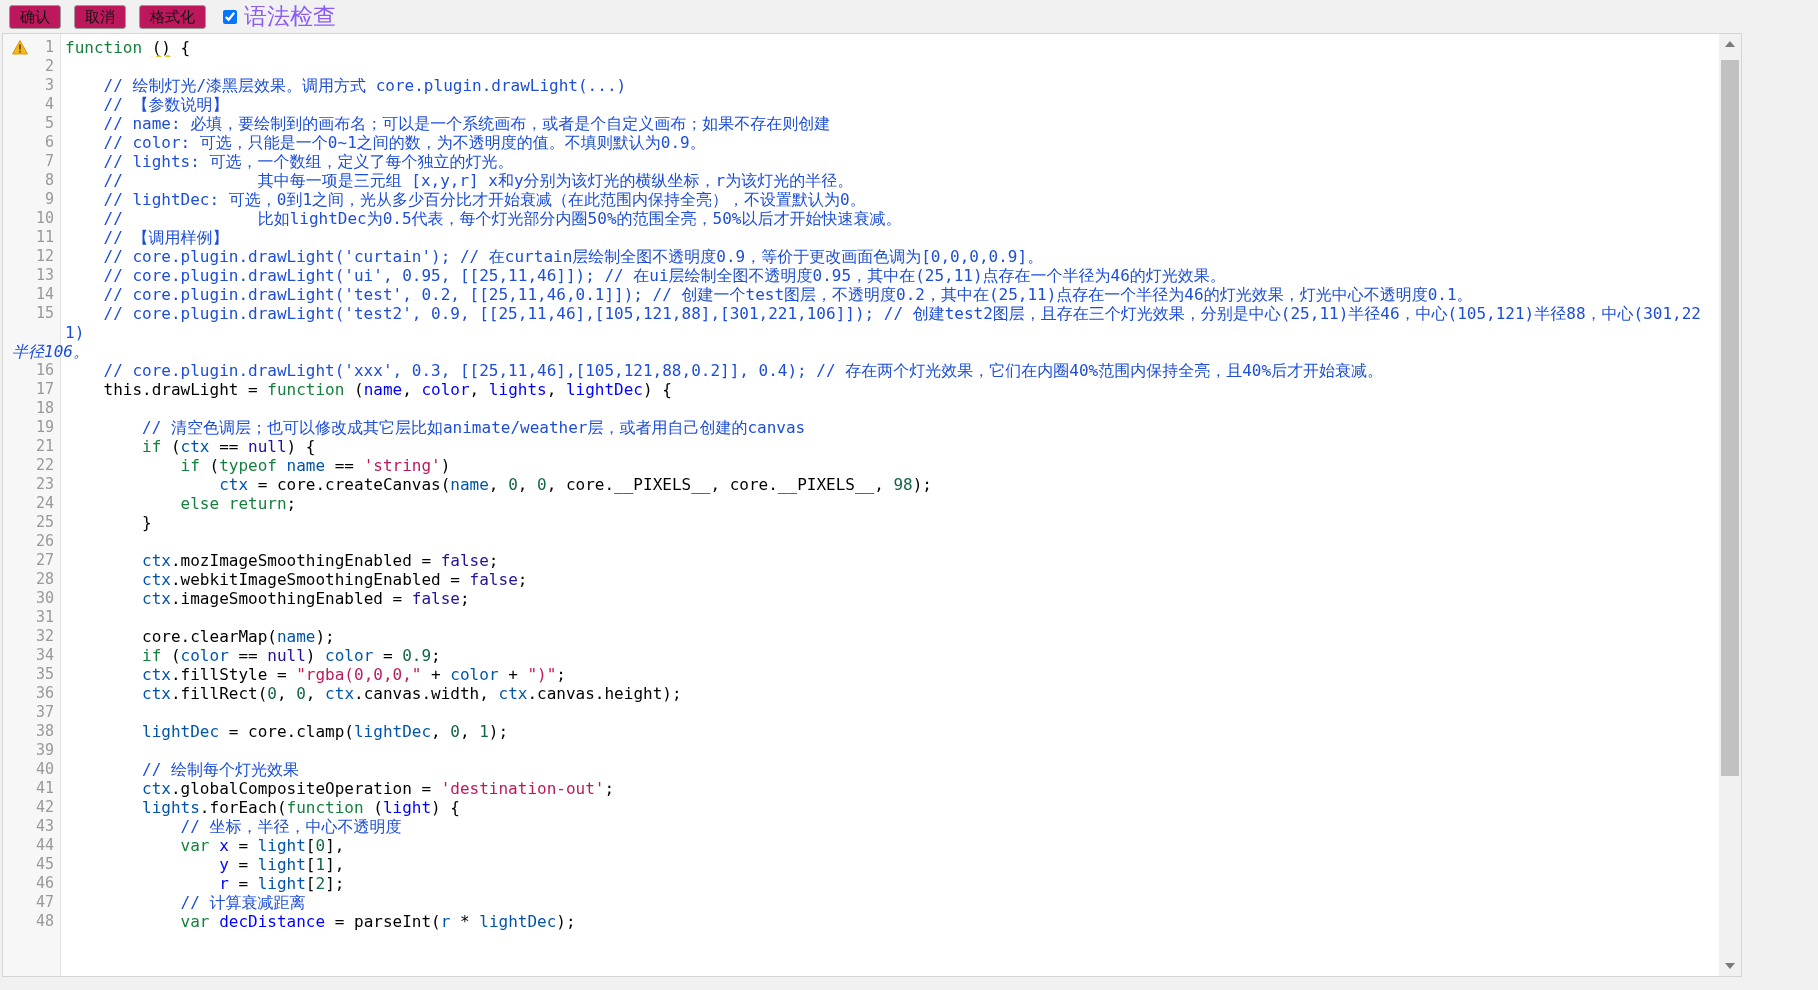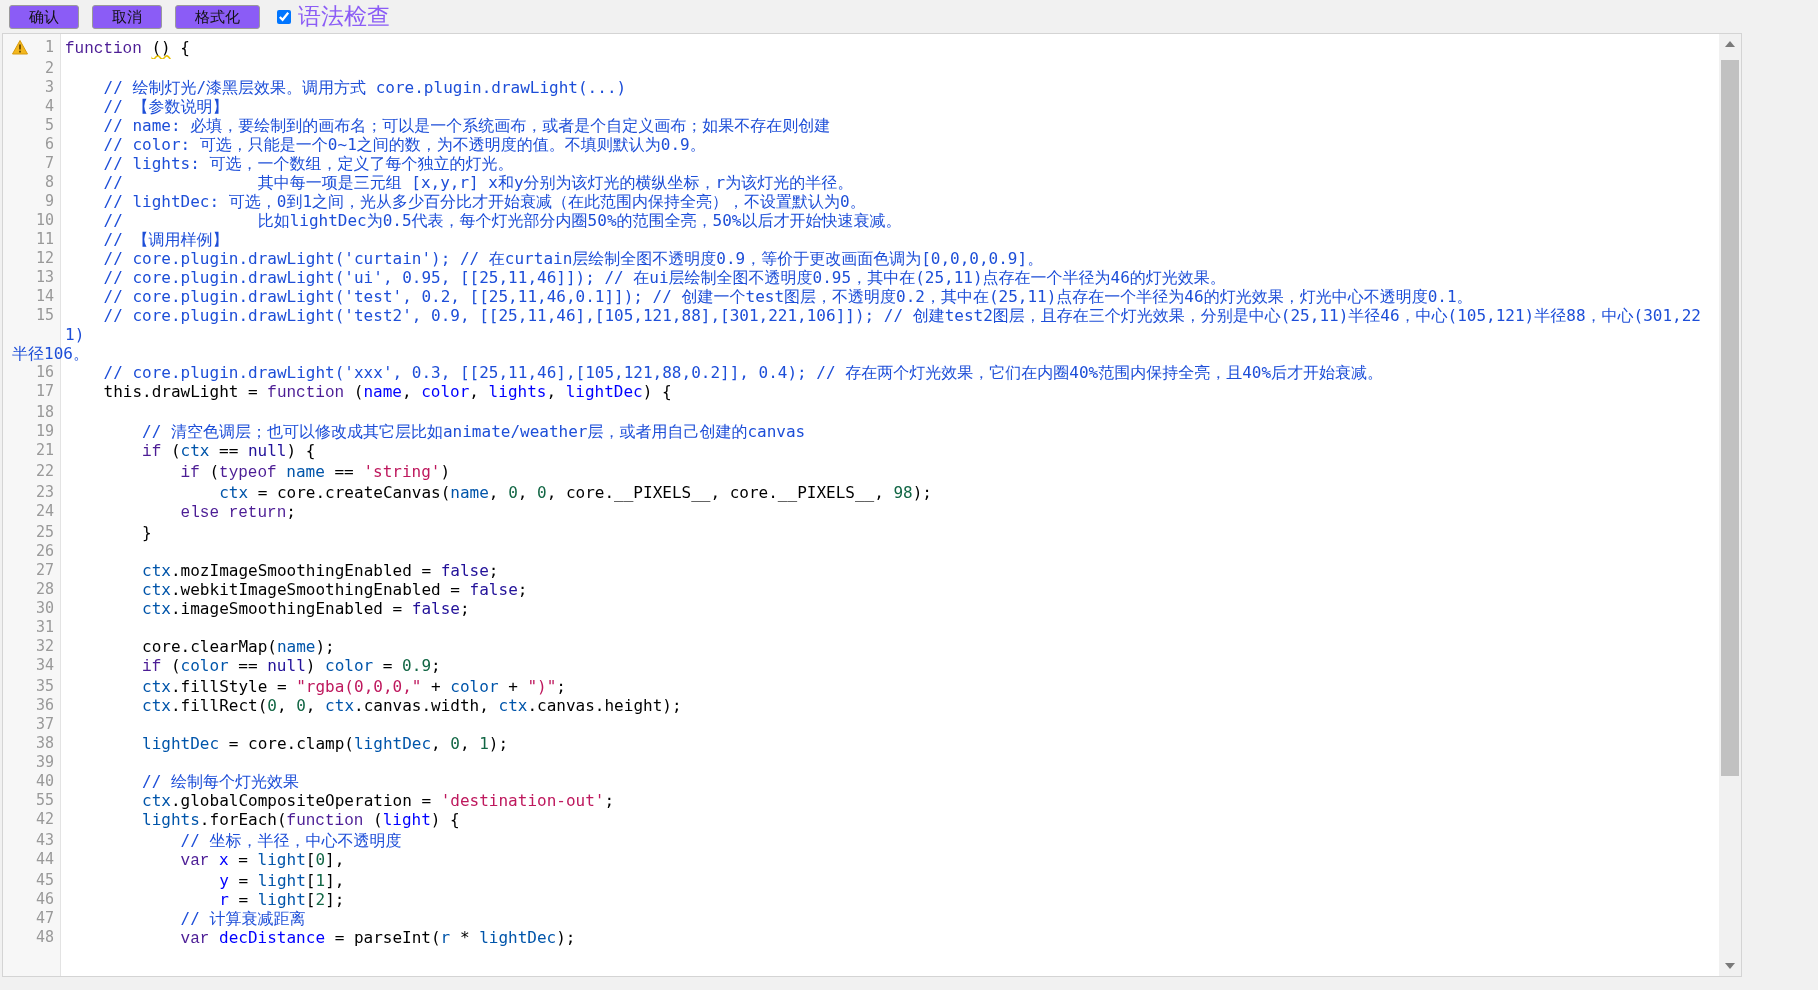--- a/index.html
+++ b/index.html
@@ -13,24 +13,24 @@
   .toolbar {
     height: 33px;
     display: flex;
     align-items: center;
     padding-left: 9px;
   }
   .tb-btn {
     font-family: "Liberation Sans", "DejaVu Sans", sans-serif;
     font-size: 15px;
     color: #111;
-    background: #8b5cf6;
+    background: #be185d;
     border: 1px solid #9a9a9a;
     border-radius: 3px;
-    padding: 2px 19px;
+    padding: 2px 10px;
     margin-right: 13px;
     height: 24px;
     line-height: 18px;
     cursor: pointer;
   }
   .syntax-wrap { display: flex; align-items: center; margin-left: 4px; }
   .syntax-wrap input[type="checkbox"] { width: 14px; height: 14px; margin-right: 7px; }
   .syntax-label { font-size: 23px; color: #8b5cf6; }
   
   .editor {
@@ -72,25 +72,25 @@
     flex: 1 1 auto;
     margin: 0;
     padding-left: 4px;
     white-space: pre-wrap;
     word-break: break-all;
     font-family: inherit;
     color: #000;
     overflow: hidden;
   }
   
-  .line.cont { position: relative; z-index: 2; }
+  .line.cont { position: relative; z-index: 2; font-style: italic; }
   .line.cont .code-cell { padding-left: 9px; }
   
   .tk-p { color: #000000; }
-  .tk-k { color: #4c1d95; font-family: Liberation Mono, monospace; }
+  .tk-k { color: #15803d; }
   .tk-c { color: #1d4ed8; }
   .tk-s { color: #be185d; }
   .tk-n { color: #116644; }
   .tk-d { color: #0000ff; }
   .tk-v { color: #0055aa; }
   .tk-a { color: #221199; }
   .tk-u { color: #000000; text-decoration: underline wavy #e7c000; text-decoration-skip-ink: none; }
   
   .vscroll {
     position: absolute;
@@ -293,21 +293,21 @@
       </div>
       <div class="line">
         <div class="gutter-cell"><span>39</span></div>
         <pre class="code-cell"></pre>
       </div>
       <div class="line">
         <div class="gutter-cell"><span>40</span></div>
         <pre class="code-cell"><span class="tk-p">        </span><span class="tk-c">// 绘制每个灯光效果</span></pre>
       </div>
       <div class="line">
-        <div class="gutter-cell"><span>55</span></div>
+        <div class="gutter-cell"><span>41</span></div>
         <pre class="code-cell"><span class="tk-p">        </span><span class="tk-v">ctx</span><span class="tk-p">.globalCompositeOperation = </span><span class="tk-s">'destination-out'</span><span class="tk-p">;</span></pre>
       </div>
       <div class="line">
         <div class="gutter-cell"><span>42</span></div>
         <pre class="code-cell"><span class="tk-p">        </span><span class="tk-v">lights</span><span class="tk-p">.forEach(</span><span class="tk-k">function</span><span class="tk-p"> (</span><span class="tk-d">light</span><span class="tk-p">) {</span></pre>
       </div>
       <div class="line">
         <div class="gutter-cell"><span>43</span></div>
         <pre class="code-cell"><span class="tk-p">            </span><span class="tk-c">// 坐标，半径，中心不透明度</span></pre>
       </div>

